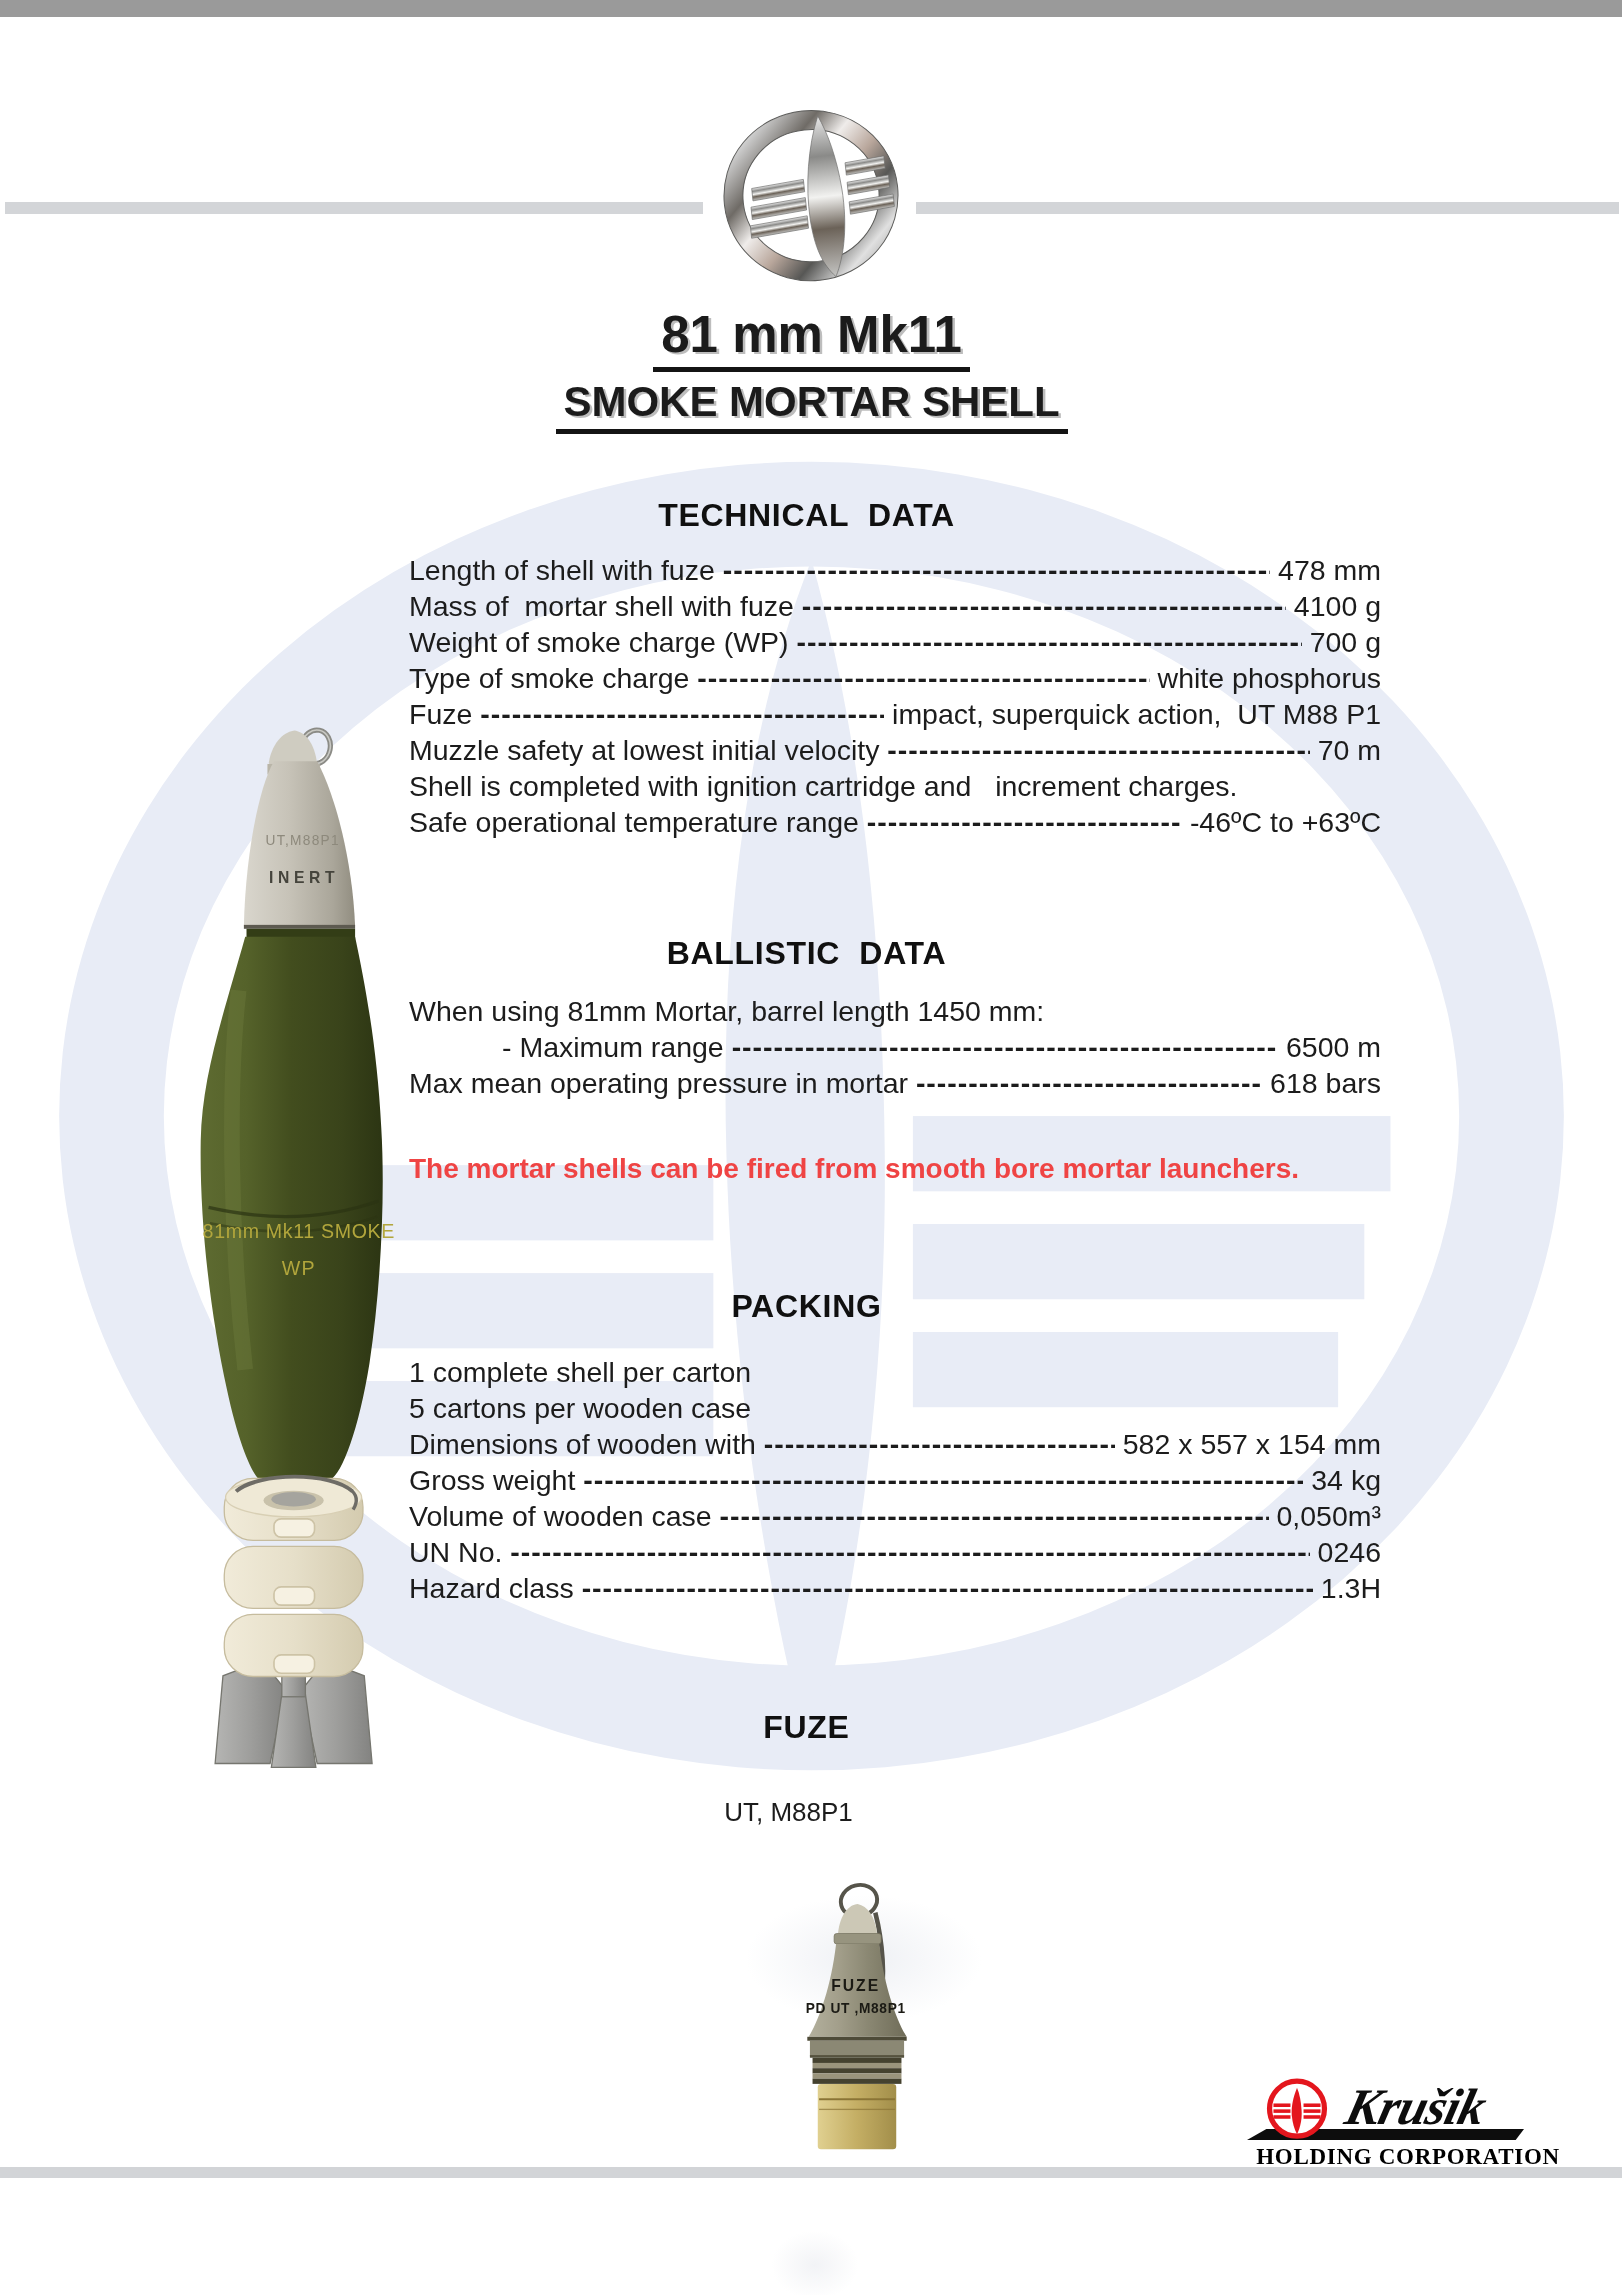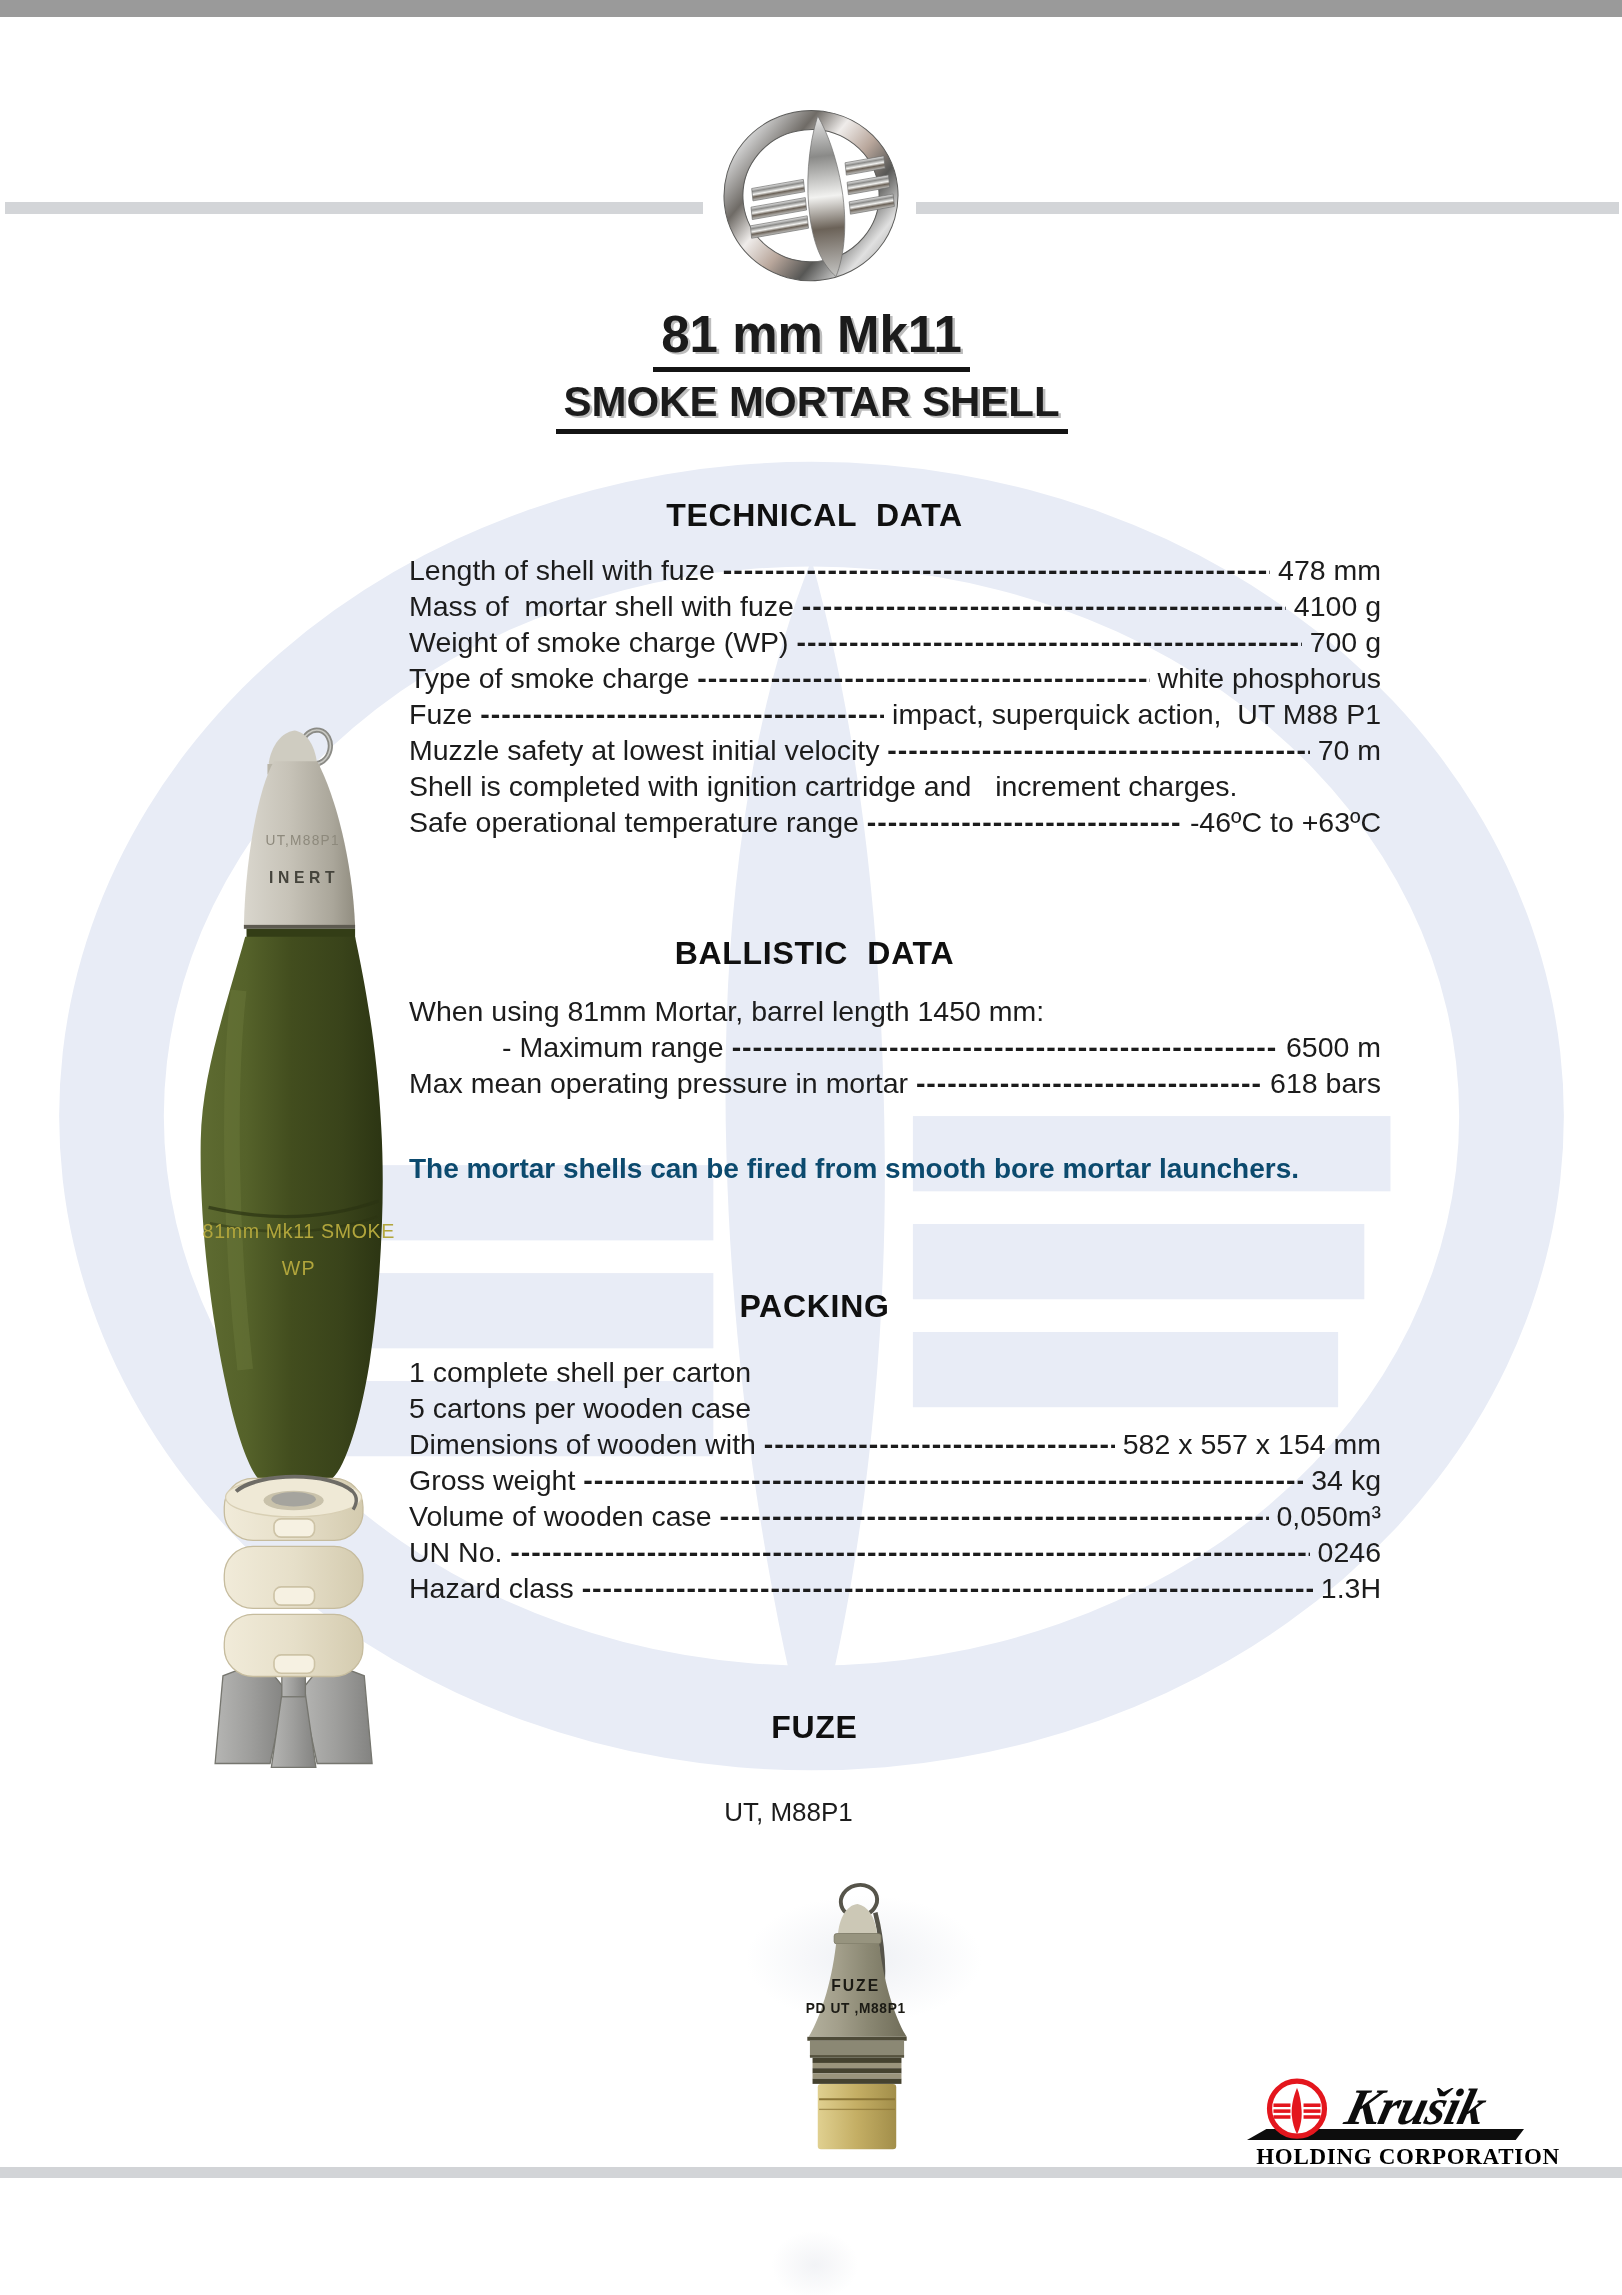--- a/index.html
+++ b/index.html
@@ -13,41 +13,41 @@
   .bar-right{left:916px; top:185px; width:703px; height:12.4px; background:#d3d5d8;}
   
   .watermark{left:0; top:0; width:1623px; height:2295px;}
   
   .title{left:0; right:0; text-align:center; font-weight:bold; color:#1b1b1b;
          text-shadow:2.6px 2px 0 rgba(90,90,90,.4);}
   .title .ul{display:inline-block; border-bottom:5.9px solid #141414; padding:0 7.9px 2.6px;}
   .title1{top:288px; font-size:51px;}
   .title2{top:361px; font-size:42px;}
   
-  .sec-head{left:16px; width:1597px; text-align:center; font-size:32px; font-weight:bold;
+  .sec-head{left:8px; width:1597px; text-align:center; font-size:32px; font-weight:bold;
             color:#101010; white-space:pre; letter-spacing:0.7px;}
   .h-tech{top:480px;}
   .h-ball{top:918px;}
   .h-pack{top:1271px;}
   .h-fuze{top:1692px;}
   .fuze-model{top:1780px; left:0; width:1577px; text-align:center; font-size:26px; color:#1c1c1c;}
   
   .rows{left:409px; width:972px;}
   .r-tech{top:537px;}
   .r-ball{top:978px;}
   .r-pack{top:1339px;}
   .row{display:flex; align-items:baseline; height:36px; font-size:28.5px; color:#1c1c1c;}
   .row .lbl{white-space:pre;}
   .row .val{white-space:pre;}
   .row .fill{flex:1 1 auto; overflow:hidden; white-space:nowrap; margin:0 7.9px;
              letter-spacing:1px; font-weight:600;}
   .row .fill::after{content:"--------------------------------------------------------------------------------------------------------------------------------------------------------";}
   .row.indent{padding-left:93px;}
   .note{top:1136px; left:409px; width:1021px; font-size:28px; font-weight:bold;
-        color:#0c4a6e; white-space:nowrap;}
+        color:#ef4444; white-space:nowrap;}
   
   .shell-photo{left:190px; top:692px; width:236px; height:1063px;}
   .fuze-photo{left:772px; top:1864px; width:170px; height:275px;}
   .fuze-backdrop{left:707px; top:1857px; width:314px; height:170px;
      background:radial-gradient(closest-side,#eef0f4 0%, rgba(255,255,255,0) 75%);}
   .bottom-band{left:0; top:2150px; width:1623px; height:10.5px; background:#d2d4d7;}
   .bottom-blob{left:753px; top:2199px; width:124px; height:98px;
      background:radial-gradient(closest-side,#f2f3f6 0%, rgba(255,255,255,0) 70%);}
   
   .kr-swoosh{left:1247px; top:2112px; width:277px; height:11px; background:#0d0d0d;

